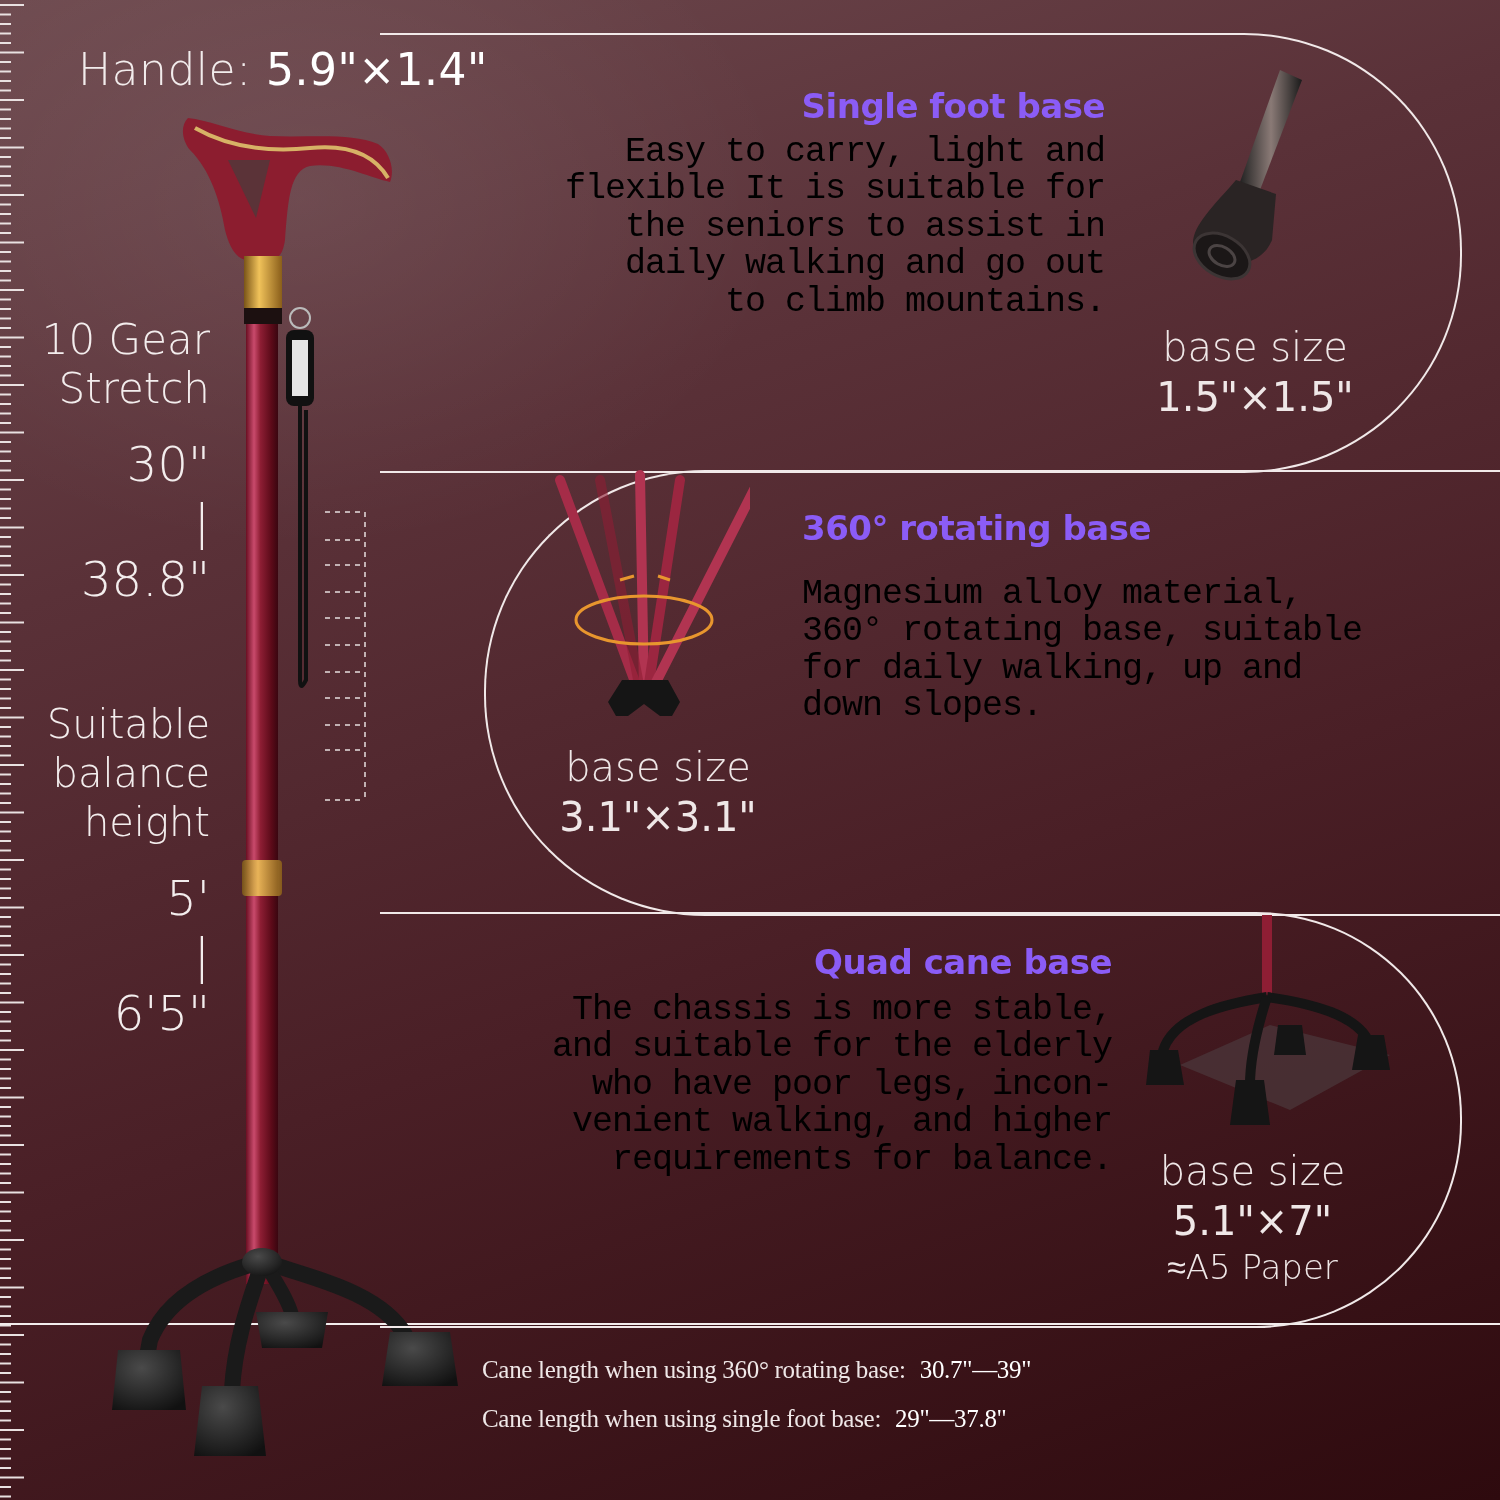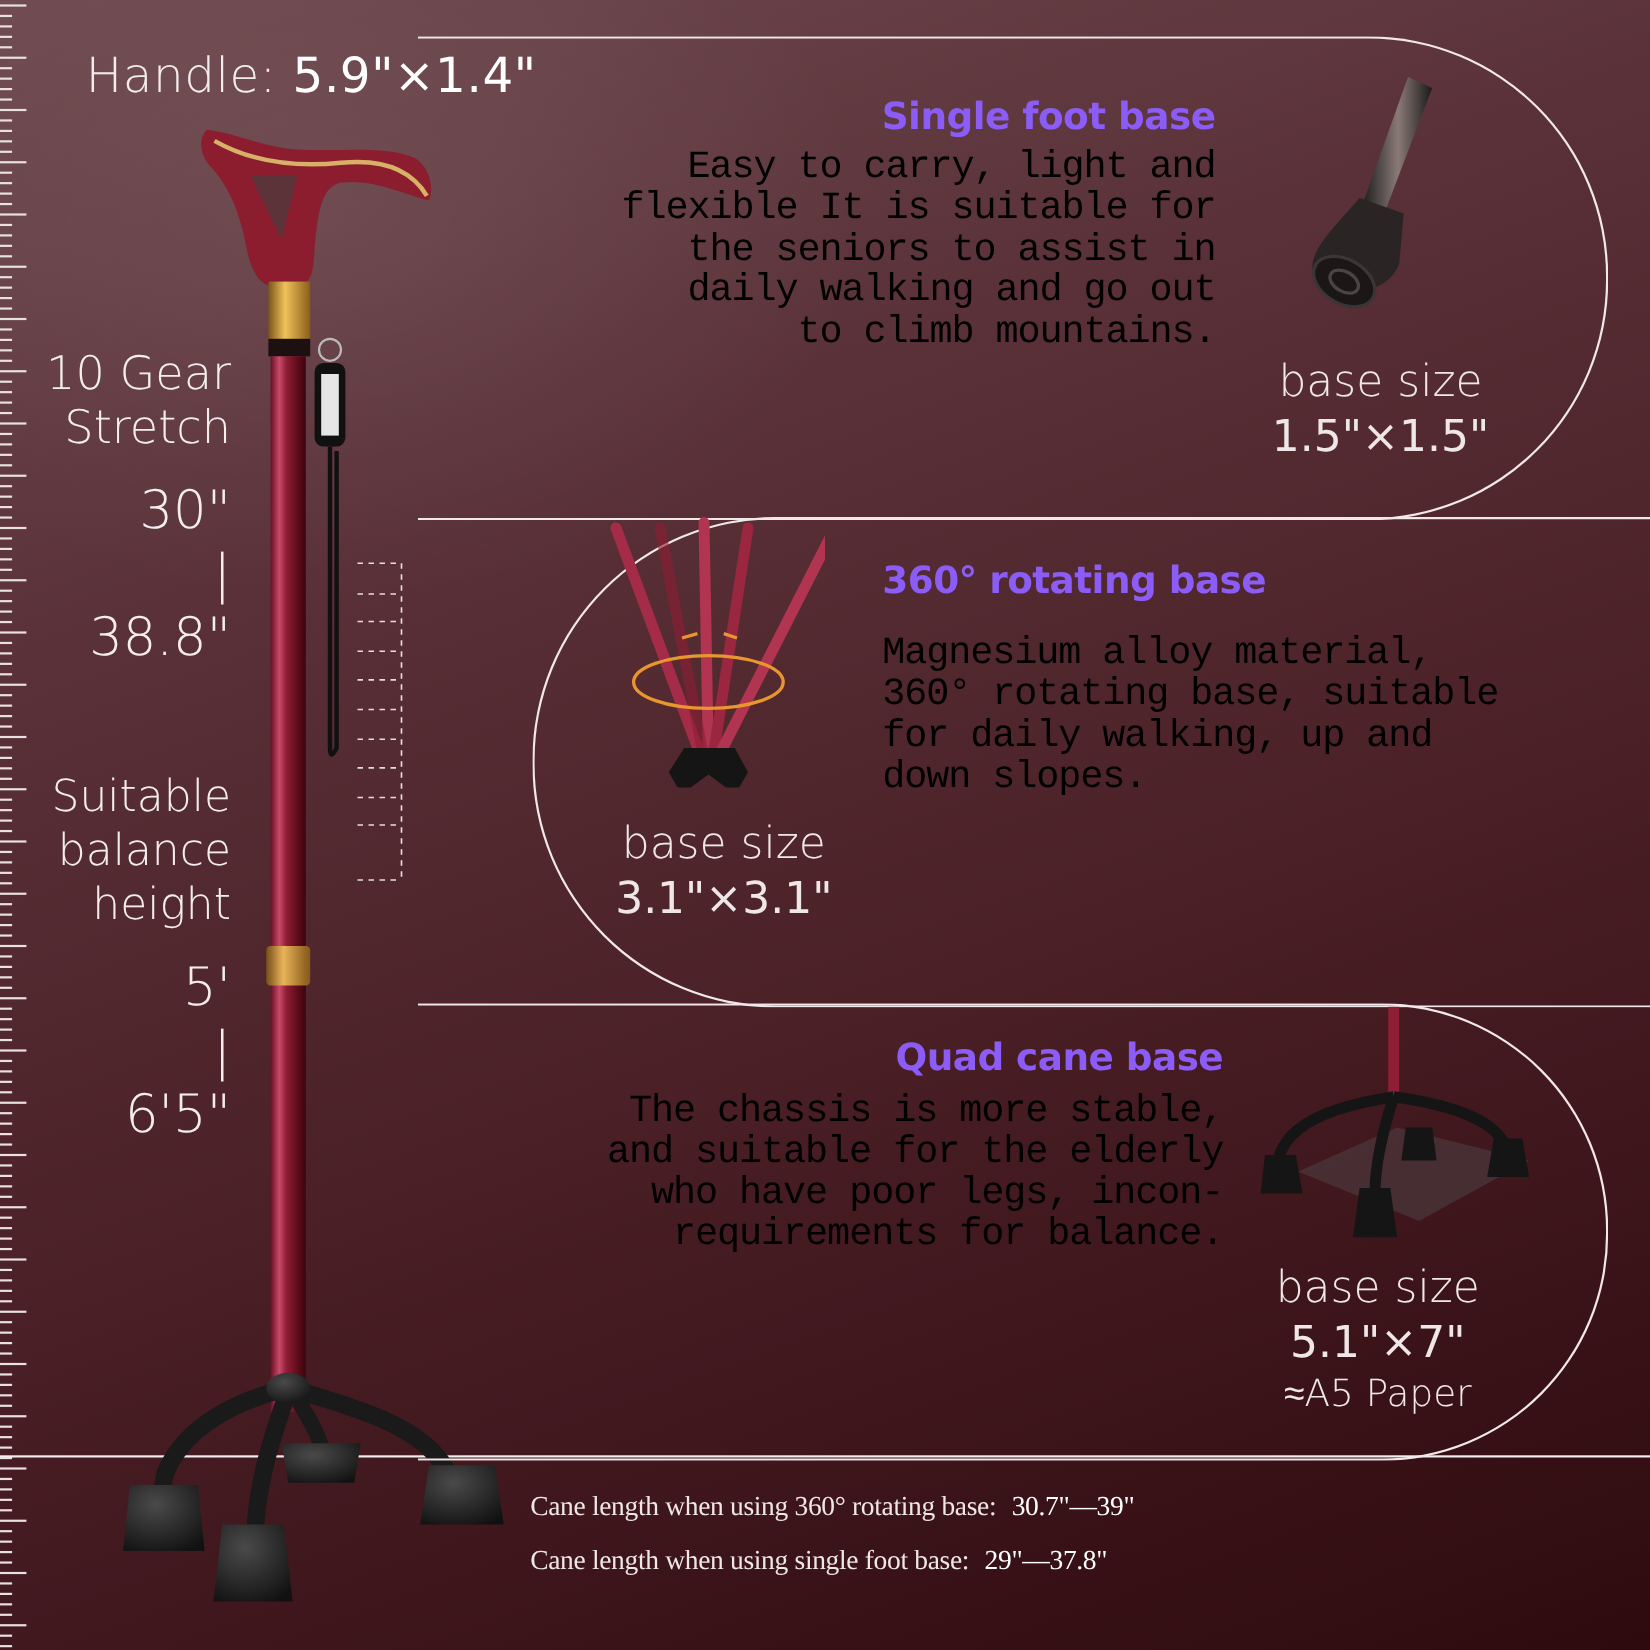--- a/index.html
+++ b/index.html
@@ -344,20 +344,21 @@
     <div>down slopes.</div>
   </div>
 </div>
 
 <div class="abs" style="right:388px;top:942px;text-align:right;">
   <div class="title">Quad cane base</div>
   <div class="desc" style="margin-top:10px;">
     <div>The chassis is more stable,</div>
     <div>and suitable for the elderly</div>
     <div>who have poor legs, incon-</div>
+    <div>venient walking, and higher</div>
     <div>requirements for balance.</div>
   </div>
 </div>
 <svg class="abs" style="left:1140px;top:915px;" width="270" height="210">
   <polygon points="40,150 130,110 250,140 150,195" fill="#4a3438" opacity="0.8"></polygon>
   <rect x="122" y="0" width="10" height="80" fill="#8e1e34"></rect>
   <path d="M127 82 C90 88,30 100,22 140" stroke="#151515" stroke-width="10" fill="none"></path>
   <path d="M127 82 C170 88,220 100,230 130" stroke="#151515" stroke-width="10" fill="none"></path>
   <path d="M127 82 C118 110,110 140,110 170" stroke="#151515" stroke-width="10" fill="none"></path>
   <path d="M10 135 L38 135 L44 170 L6 170 Z" fill="#151515"></path>

